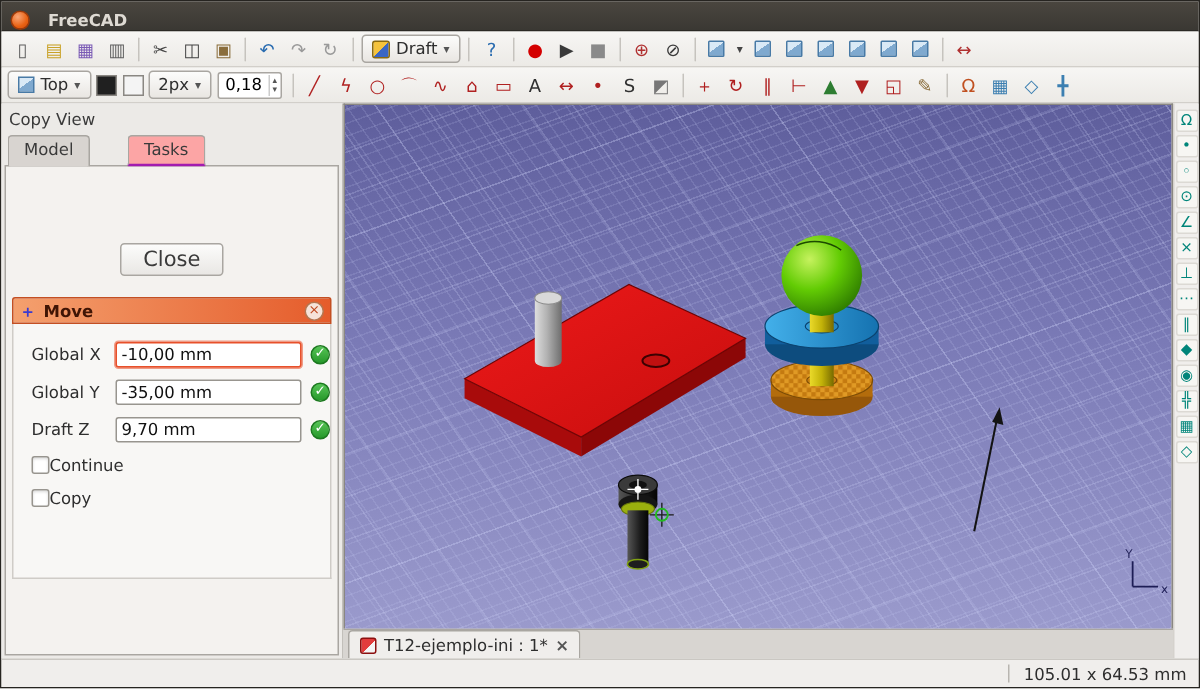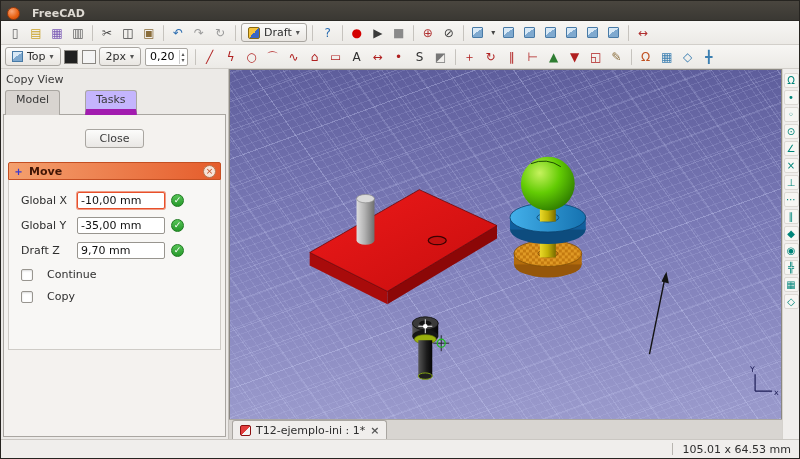--- a/index.html
+++ b/index.html
@@ -47,44 +47,44 @@
   
   .main { flex:1; min-height:0; display:flex; background:#eceae7; }
 
   
   .combo-view { width:228px; flex:0 0 228px; display:flex; flex-direction:column;
                 border-right:1px solid #c2bfba; background:#eceae7; }
   .dock-title { padding:4px 5px 2px; color:#3a3a3a; }
   .tab-row { display:flex; margin:2px 0 -1px 4px; position:relative; z-index:1;gap:24px; }
   .cv-tab { padding:2px 10px 3px; background:#d8d4d0; border:1px solid #a9a6a1; border-bottom:none;
             border-radius:3px 3px 0 0; margin-right:1px; color:#3a3a3a; }
-  .cv-tab.active { background:#c4b5fd; border-bottom:6px solid #a21caf; }
+  .cv-tab.active { background:#fca5a5; border-bottom:2px solid #a21caf; }
   .cv-frame { flex:1; margin:0 2px 2px 2px; border:1px solid #a9a6a1; background:#f4f2ef;
               display:flex; flex-direction:column; overflow:hidden; }
   .close-row { display:flex; justify-content:center; margin:14px 0 10px; }
   .gtk-btn { padding:2px 14px; background:linear-gradient(#fcfcfb,#e9e7e4); border:1px solid #a9a6a1;
-             border-radius:3px; font-size:11px; color:#3a3a3a; font-family:inherit; }
+             border-radius:3px; font-size:14px; color:#3a3a3a; font-family:inherit;margin-top:37px; }
   .task-header { height:18px; margin:4px 4px 0; display:flex; align-items:center; gap:5px; padding:0 4px;
                  background:linear-gradient(90deg,#f4a06e,#e55c2b); border:1px solid #c44f22;
                  border-radius:2px 2px 0 0; }
   .mv-icon { color:#3a3ad0; font-weight:bold; font-size:11px; line-height:1; }
   .task-title { flex:1; font-weight:bold; color:#401505; }
   .task-close { width:13px; height:13px; border-radius:50%; background:#f6e3d8; color:#c04a20;
                 font-size:9px; line-height:11px; text-align:center; border:1px solid #b5754f; }
   .task-body { margin:0 4px; padding:12px 0 46px; background:#f8f7f5;
                border:1px solid #cfccc7; border-top:none; }
   .field-row { display:flex; align-items:center; padding-left:12px; margin-bottom:8px; }
   .f-label { width:56px; color:#2e2e2e; }
-  .f-input { width:88px; height:17px; line-height:15px; background:#fff; border:1px solid #98958f;
+  .f-input { width:124px; height:17px; line-height:15px; background:#fff; border:1px solid #98958f;
              border-radius:2px; padding:0 3px; color:#111; margin-right:6px;
              white-space:nowrap; overflow:hidden; }
   .field-row.focused .f-input { border-color:#e8502a; box-shadow:0 0 0 1px rgba(232,80,42,.55); }
   .f-check { width:13px; height:13px; border-radius:50%; background:linear-gradient(#56c456,#26982a);
              border:1px solid #1d7a20; color:#fff; font-size:9px; line-height:11px; text-align:center; }
-  .check-row { display:flex; align-items:flex-end; gap:14px; padding-left:12px; margin-top:9px; color:#2e2e2e; }
+  .check-row { display:flex; align-items:flex-start; gap:0; padding-left:12px; margin-top:9px; color:#2e2e2e; }
   .cbox { width:12px; height:12px; background:#fff; border:1px solid #98958f; border-radius:2px;
           box-shadow:inset 0 1px 2px rgba(0,0,0,.15); }
 
   
   .viewport-col { flex:1; min-width:0; display:flex; flex-direction:column; }
   .viewport3d { flex:1; position:relative; overflow:hidden; border:1px solid #8a8782; border-bottom:none;
     background:
       repeating-linear-gradient(55deg,  rgba(215,220,255,.20) 0 1px, transparent 1px 27px),
       repeating-linear-gradient(340deg, rgba(215,220,255,.20) 0 1px, transparent 1px 27px),
       repeating-linear-gradient(55deg,  rgba(200,205,245,.15) 0 1px, transparent 1px 8px),
@@ -226,21 +226,21 @@
       <span>Top</span>
       <span class="dd">▾</span>
     </span>
     <span class="swatch dark"></span>
     <span class="swatch light"></span>
     <span class="gtk-drop">
       <span>2px</span>
       <span class="dd">▾</span>
     </span>
     <span class="spinbox">
-      <span>0,20</span>
+      <span>0,18</span>
       <span class="spin-arrows">
         <span>▴</span>
         <span>▾</span>
       </span>
     </span>
     <div class="icon-list">
 
     <span class="tb-btn sep"></span>
         <span class="tb-btn" style="color: rgb(176, 32, 32);">
           <span class="glyph">╱</span>

